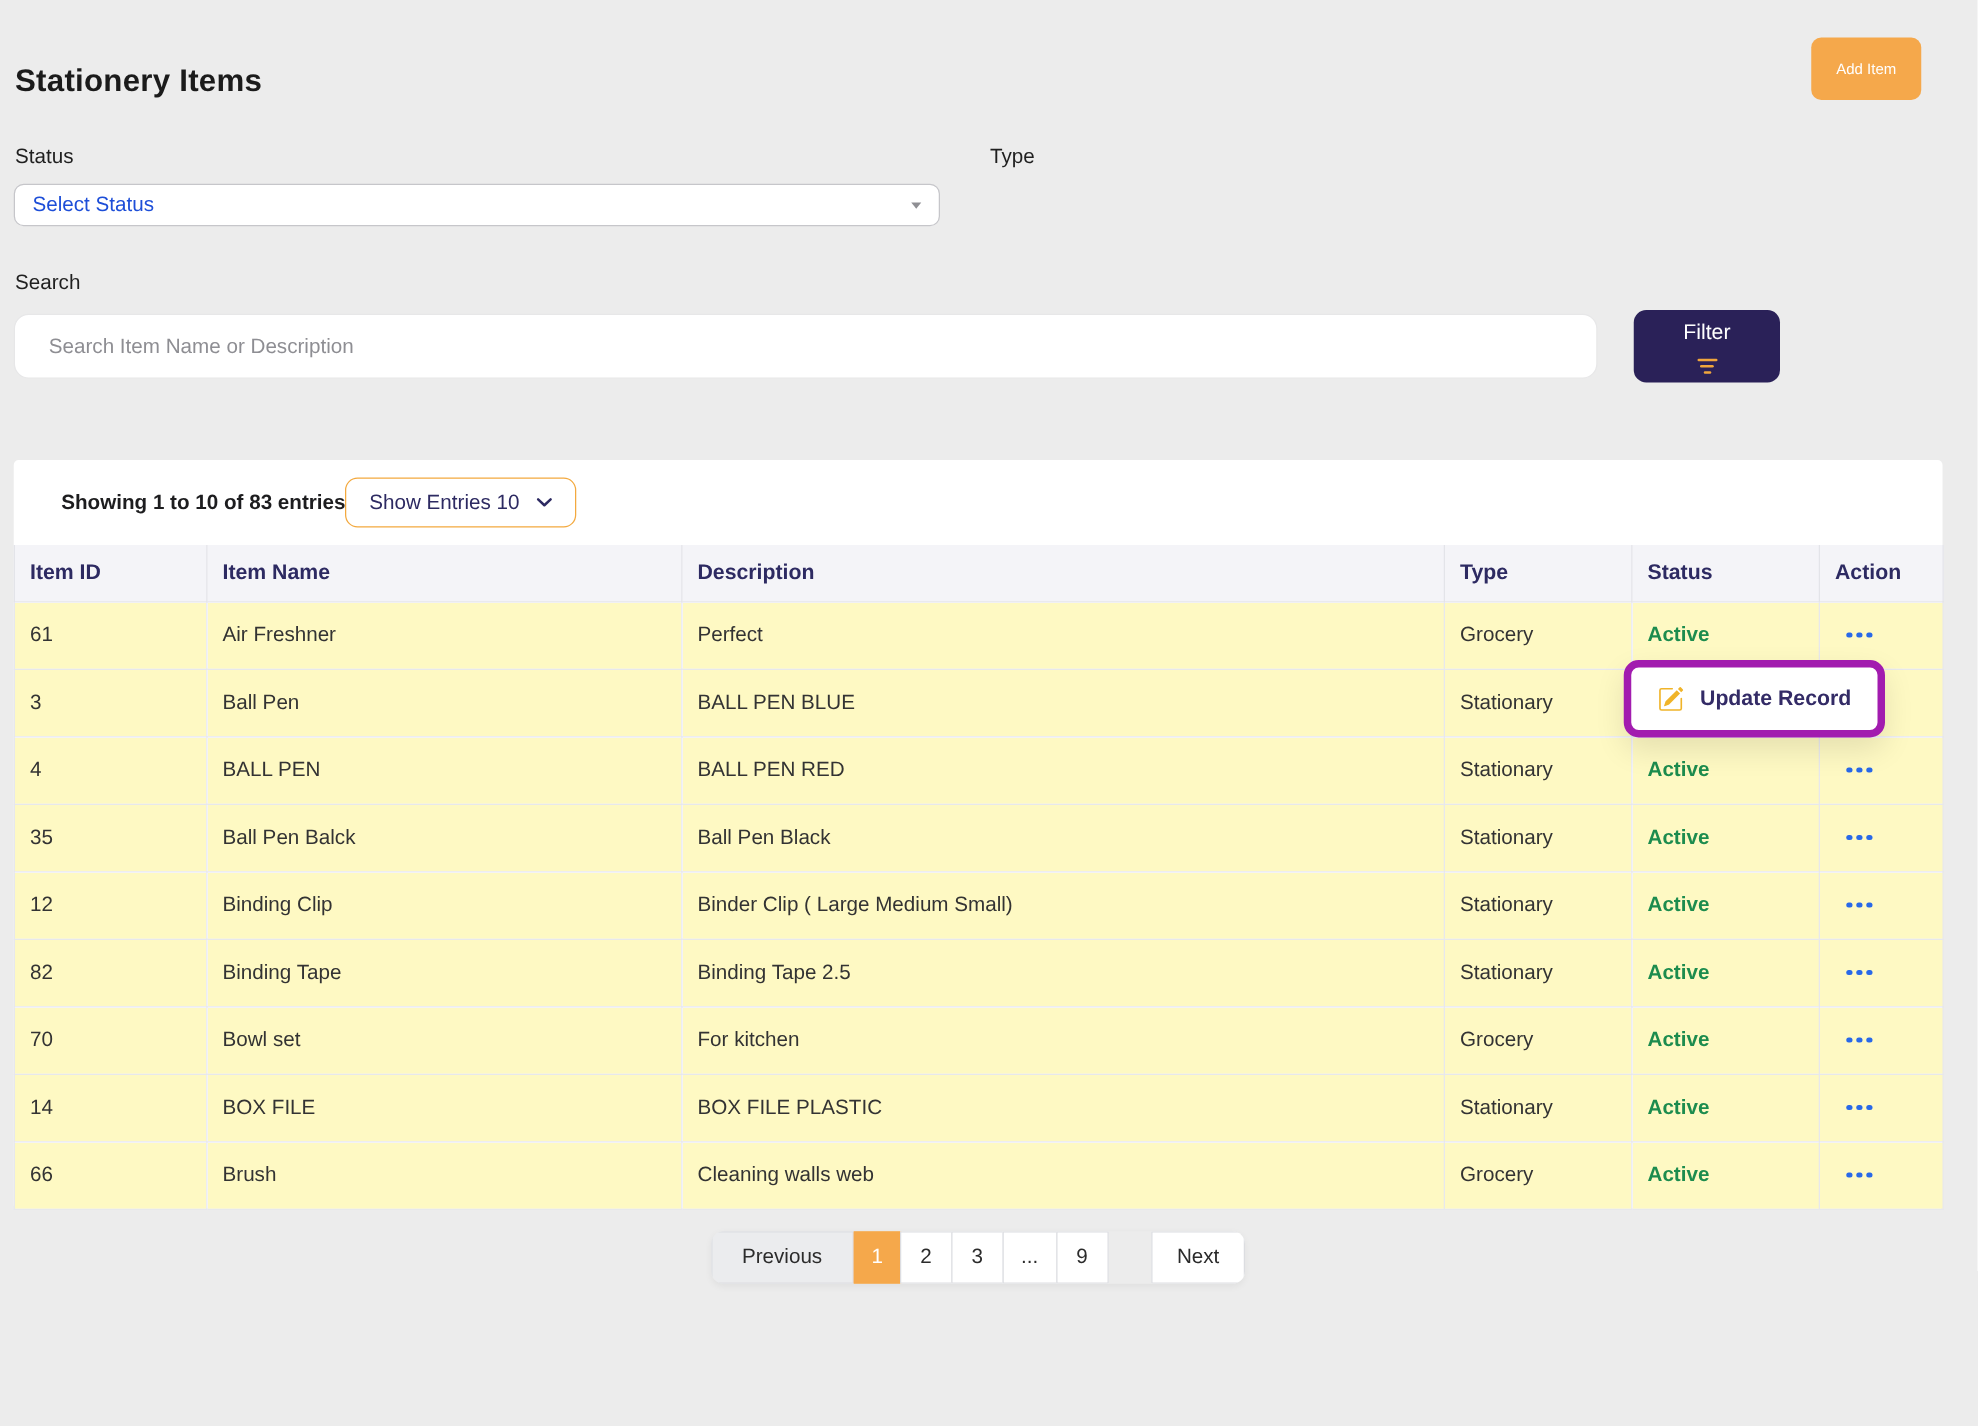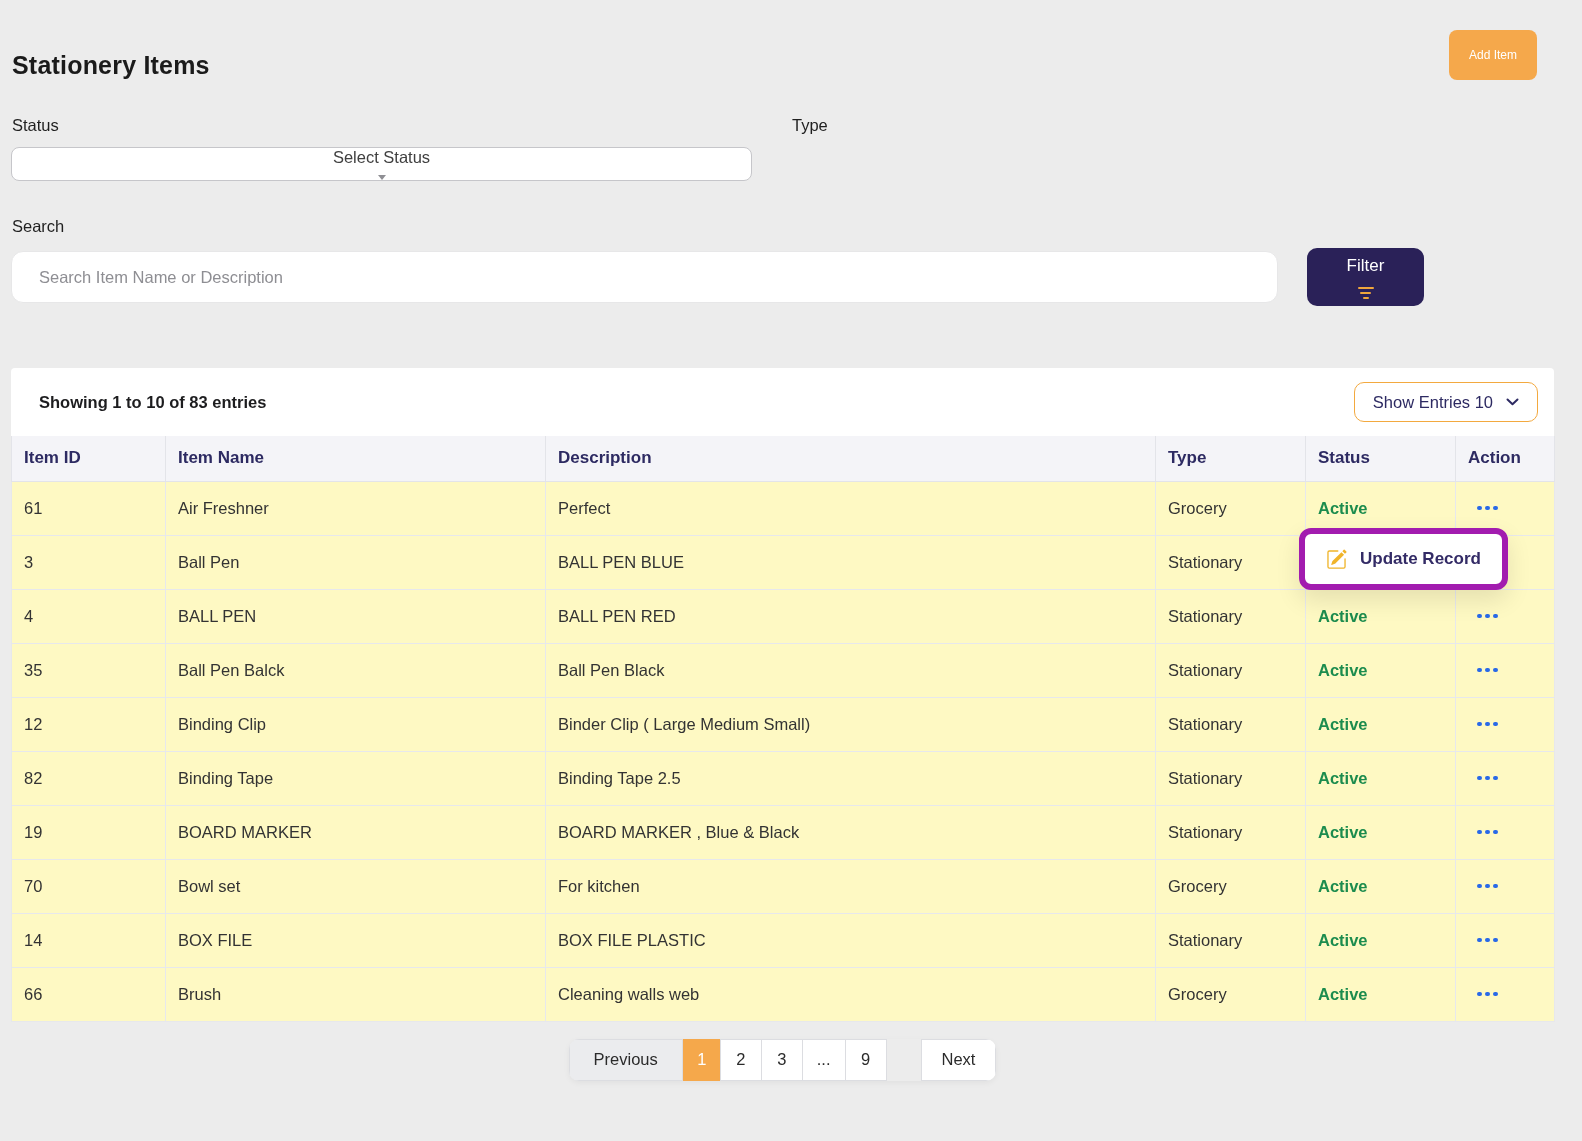--- a/index.html
+++ b/index.html
@@ -21,21 +21,21 @@
     font-size:12px; font-weight:500; height:50px; padding:0 20px; margin-right:17px;
     cursor:pointer; font-family:inherit;margin-top:40px;
   }
 
   
   .fgrid { display:grid; grid-template-columns:741px 739px; column-gap:39px; }
   .flabel { font-size:16.5px; color:#1f1f1f; margin:36px 0 12px 1px; }
   .selectbox {
     height:34px; background:#fff; border:1px solid #c6c6ca; border-radius:8px;
     display:flex; align-items:center; justify-content:space-between;
-    padding:0 14px; font-size:16.5px; color:#404040; cursor:pointer;flex-direction:column;
+    padding:0 14px; font-size:16.5px; color:#1d4ed8; cursor:pointer;
   }
   .caret { width:0; height:0; border-left:4.5px solid transparent; border-right:4.5px solid transparent; border-top:5.5px solid #8f8f94; }
   .search-row { display:flex; align-items:center; gap:29px; margin-top:0; height:58px; }
   .search-input {
     width:1267px; height:52px; background:#fff; border:1px solid #e7e7e8; border-radius:12px;
     padding:0 27px; font-size:16.5px; color:#4c1d95; outline:none; font-family:inherit;
   }
   .search-input::placeholder { color:#8e8e93; }
   .filter-btn {
     width:117px; height:58px; background:#2A2158; border:none; border-radius:10px;
@@ -43,21 +43,21 @@
     cursor:pointer; font-family:inherit;flex-direction:column;
   }
   .filter-icon { display:flex; flex-direction:column; gap:3px; align-items:center; margin-top:2px; }
   .filter-icon i { display:block; height:2px; background:#F0A63C; border-radius:1px; }
   .filter-icon i:nth-child(1){ width:16px; }
   .filter-icon i:nth-child(2){ width:11px; }
   .filter-icon i:nth-child(3){ width:6px; }
 
   
   .card { position:relative; margin-top:62px; width:1543px; background:#fff; border-radius:4px; }
-  .card-head { display:flex; justify-content:space-between; align-items:center; height:68px; padding:0 16px 0 28px; }
+  .card-head { display:flex; justify-content:flex-start; align-items:center; height:68px; padding:0 16px 0 38px; }
   .summary { font-size:16.5px; font-weight:700; color:#1d1d1f; }
   .entries-btn {
     height:40px; background:#fff; border:1.5px solid #F3A93F; border-radius:10px;
     display:flex; align-items:center; gap:13px; padding:0 18px;
     font-size:16.5px; color:#2D2A62; cursor:pointer; font-family:inherit;
   }
 
   table { border-collapse:collapse; width:1543px; table-layout:fixed; }
   col.c-id{width:154px;} col.c-name{width:380px;} col.c-desc{width:610px;}
   col.c-type{width:150px;} col.c-status{width:150px;} col.c-action{width:99px;}
@@ -249,34 +249,20 @@
     <td class="status-cell">Active</td>
     <td class="action-cell">
       <button class="dots-btn">
         <span class="dot"></span>
         <span class="dot"></span>
         <span class="dot"></span>
       </button>
     </td>
   </tr>
 
-  <tr>
-    <td>19</td>
-    <td>BOARD MARKER</td>
-    <td>BOARD MARKER , Blue &amp; Black</td>
-    <td>Stationary</td>
-    <td class="status-cell">Active</td>
-    <td class="action-cell">
-      <button class="dots-btn">
-        <span class="dot"></span>
-        <span class="dot"></span>
-        <span class="dot"></span>
-      </button>
-    </td>
-  </tr>
 
   <tr>
     <td>70</td>
     <td>Bowl set</td>
     <td>For kitchen</td>
     <td>Grocery</td>
     <td class="status-cell">Active</td>
     <td class="action-cell">
       <button class="dots-btn">
         <span class="dot"></span>

